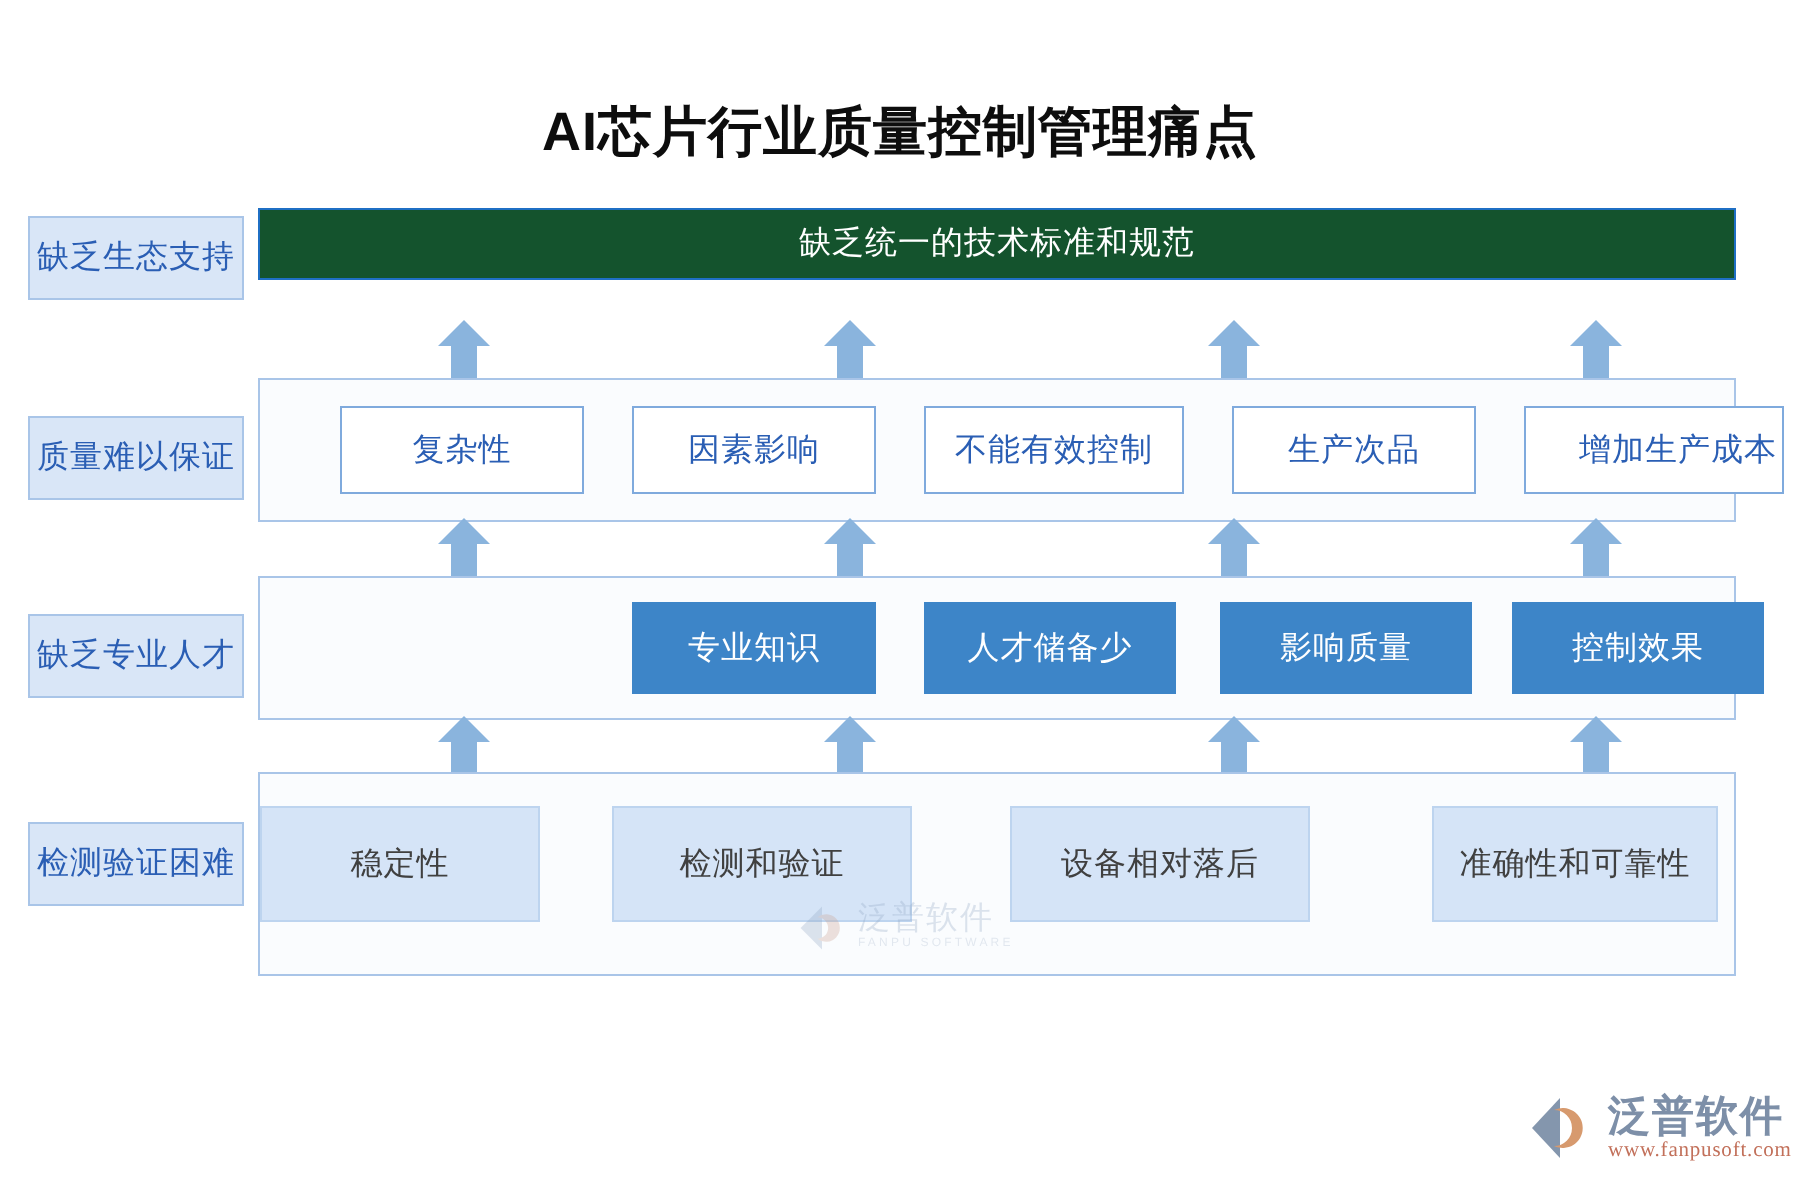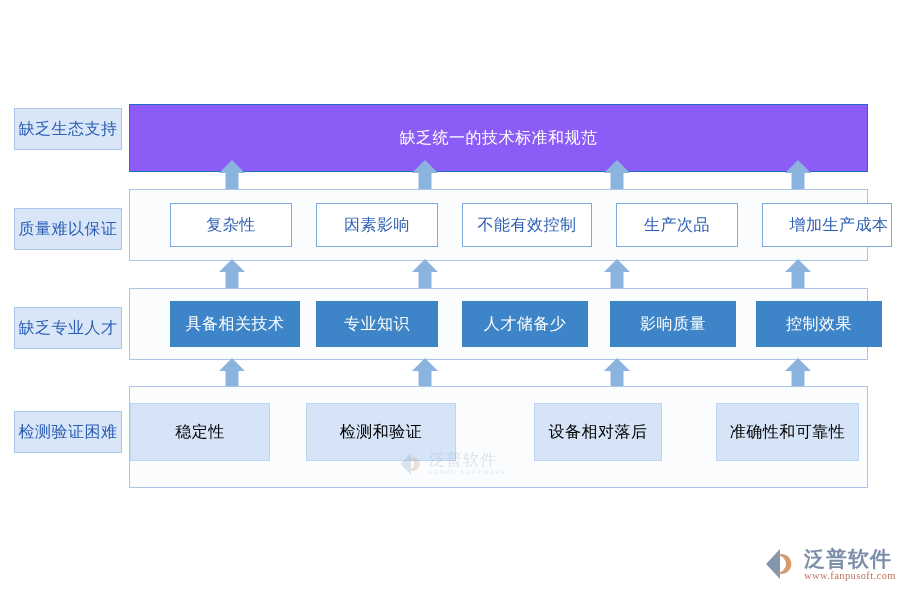--- a/index.html
+++ b/index.html
@@ -65,22 +65,22 @@
   .row-band {
     position: absolute;
     left: 129px;
     width: 739px;
     box-sizing: border-box;
   }
 
   
   #row-0 {
     top: 104px;
-    height: 68px;
-    background: #8b5cf6;
+    height: 36px;
+    background: #14532d;
     border: 1px solid #1f6fc4;
   }
   #row-0 .banner-text {
     position: absolute;
     left: 0; right: 0;
     top: 50%;
     transform: translateY(-50%);
     text-align: center;
     color: #ffffff;
     font-size: 16px;
@@ -119,21 +119,21 @@
     border: 1px solid #3d85c8;
     color: #ffffff;
     font-size: 16px;
     height: 46px;
     top: 12px;
   }
   
   .style-pale {
     background: #d5e4f7;
     border: 1px solid #bdd4ef;
-    color: #000000;
+    color: #404040;
     font-size: 16px;
     height: 58px;
     top: 16px;
   }
 
   
   .up-arrow {
     position: absolute;
     width: 26px;
     height: 34px;
@@ -197,20 +197,21 @@
     letter-spacing: 0.4px;
     white-space: nowrap;
     font-family: "Liberation Serif", "DejaVu Serif", serif;
   }
 </style>
 </head>
 <body>
 
 <div id="slide">
 
+  <div id="page-title">AI芯片行业质量控制管理痛点</div>
 
   <div class="cat-label" id="cat-1">
     <span class="cat-text">质量难以保证</span>
   </div>
   <div class="cat-label" id="cat-0">
     <span class="cat-text">缺乏生态支持</span>
   </div>
   <div class="cat-label" id="cat-2">
     <span class="cat-text">缺乏专业人才</span>
   </div>
@@ -266,21 +267,20 @@
         <polygon points="13,0 26,13 19.5,13 19.5,34 6.5,34 6.5,13 0,13" fill="#8ab4dd"></polygon>
       </svg>
   </div>
   <div class="up-arrow" style="left:785px; top:259px;">
     <svg width="26" height="34" viewBox="0 0 26 34">
         <polygon points="13,0 26,13 19.5,13 19.5,34 6.5,34 6.5,13 0,13" fill="#8ab4dd"></polygon>
       </svg>
   </div>
 
   <div class="row-band" id="row-2">
-    <div class="item-box style-solid" style="left:40px;  width:130px;">具备相关技术</div>
     <div class="item-box style-solid" style="left:186px; width:122px;">专业知识</div>
     <div class="item-box style-solid" style="left:332px; width:126px;">人才储备少</div>
     <div class="item-box style-solid" style="left:480px; width:126px;">影响质量</div>
     <div class="item-box style-solid" style="left:626px; width:126px;">控制效果</div>
   </div>
 
   <div class="up-arrow" style="left:219px; top:358px;">
     <svg width="26" height="34" viewBox="0 0 26 34">
         <polygon points="13,0 26,13 19.5,13 19.5,34 6.5,34 6.5,13 0,13" fill="#8ab4dd"></polygon>
       </svg>
@@ -297,21 +297,21 @@
   </div>
   <div class="up-arrow" style="left:785px; top:358px;">
     <svg width="26" height="34" viewBox="0 0 26 34">
         <polygon points="13,0 26,13 19.5,13 19.5,34 6.5,34 6.5,13 0,13" fill="#8ab4dd"></polygon>
       </svg>
   </div>
 
   <div class="row-band" id="row-3">
     <div class="item-box style-pale" style="left:0px;   width:140px;">稳定性</div>
     <div class="item-box style-pale" style="left:176px; width:150px;text-align:center;">检测和验证</div>
-    <div class="item-box style-pale" style="left:404px; width:128px;">设备相对落后</div>
+    <div class="item-box style-pale" style="left:375px; width:150px;">设备相对落后</div>
     <div class="item-box style-pale" style="left:586px; width:143px;">准确性和可靠性</div>
   </div>
 
   <div id="center-watermark">
     <svg class="wm-mark" viewBox="0 0 34 34">
       <path d="M3 17 L17 3 L17 31 Z" fill="#93a8c4"></path>
       <path d="M14 10 A9 9 0 1 1 14 24 A7 7 0 1 0 14 10 Z" fill="#c9a08f"></path>
     </svg>
     <div class="wm-texts">
       <div class="wm-cn">泛普软件</div>

